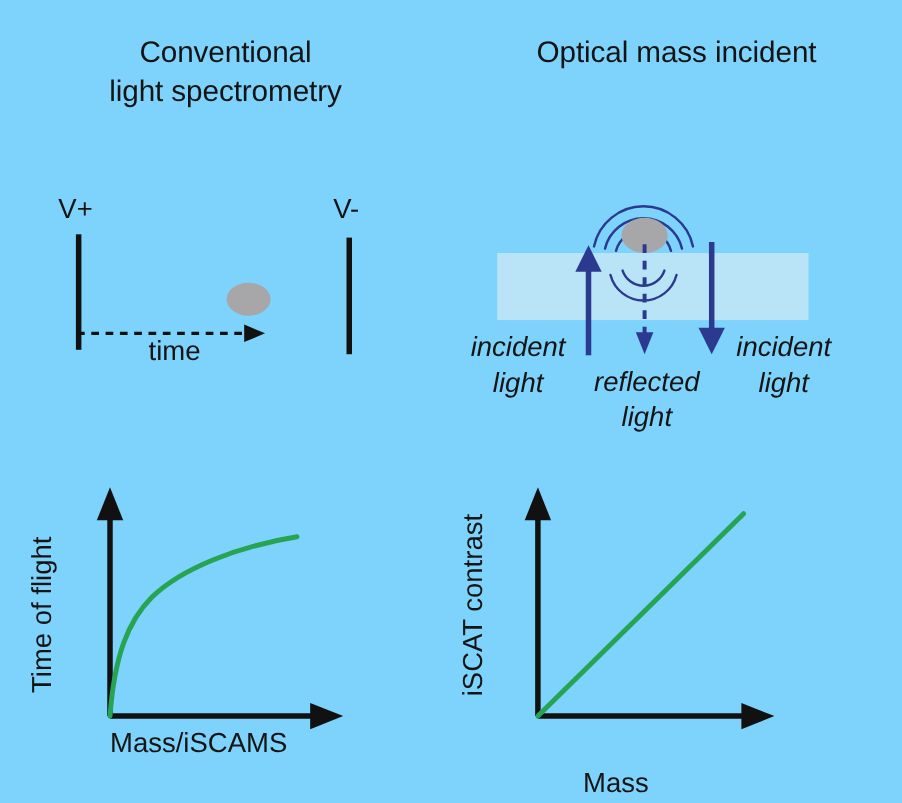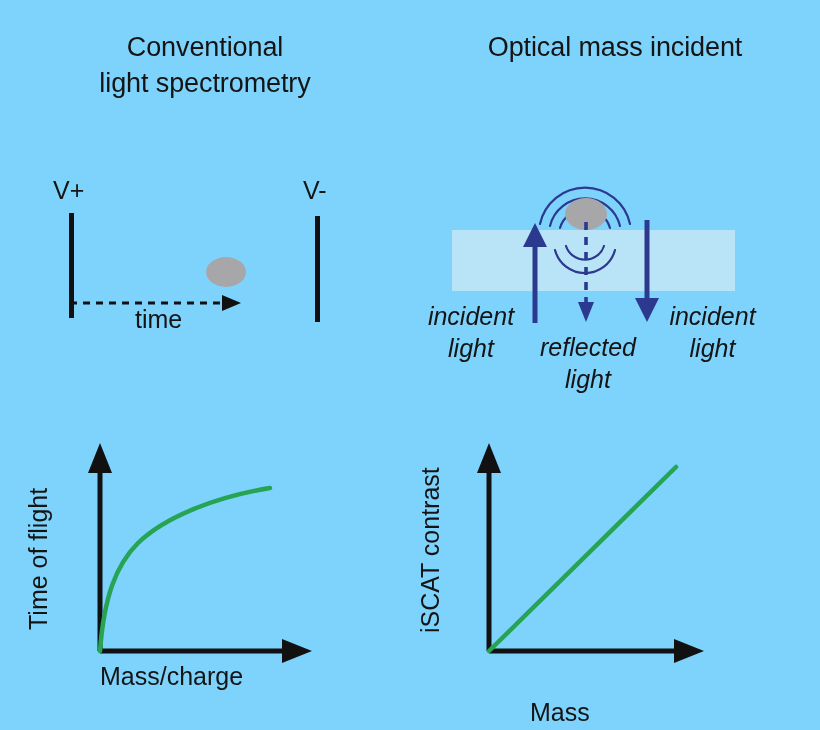--- a/index.html
+++ b/index.html
@@ -159,21 +159,21 @@
         <line x1="80" y1="40" x2="80" y2="226" stroke="#111111" stroke-width="5"></line>
         <polygon points="80,18 92,48 68,48" fill="#111111"></polygon>
 
         <line x1="80" y1="226" x2="270" y2="226" stroke="#111111" stroke-width="5"></line>
         <polygon points="292,226 262,238 262,214" fill="#111111"></polygon>
 
         <path d="M 80,226 C 84,172 96,140 118,118 C 145,92 195,72 250,63" fill="none" stroke="#27a354" stroke-width="4.5" stroke-linecap="round"></path>
       </svg>
 
       <div class="axis-label-y" style="left:24px; top:205px;">Time of flight</div>
-      <div class="axis-label-x" style="left:100px; top:237px;">Mass/charge</div>
+      <div class="axis-label-x" style="left:100px; top:237px;">Mass/iSCAMS</div>
     </div>
   </div>
 
   <div class="panel" id="panel-right">
 
     <div class="panel-title">
       <span class="tline">Optical mass incident</span>
     </div>
 
     <div class="schematic">

